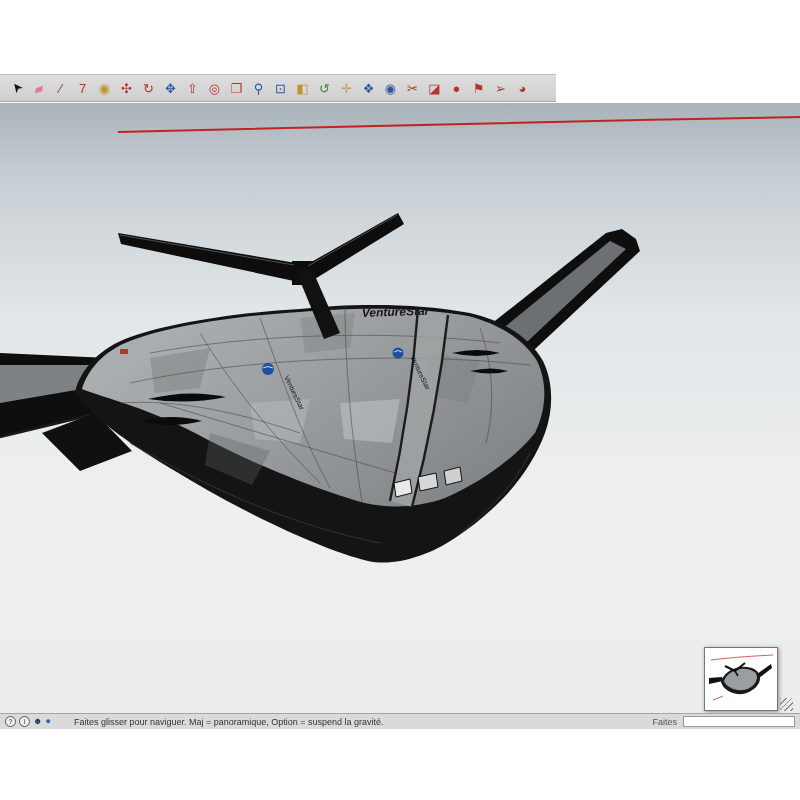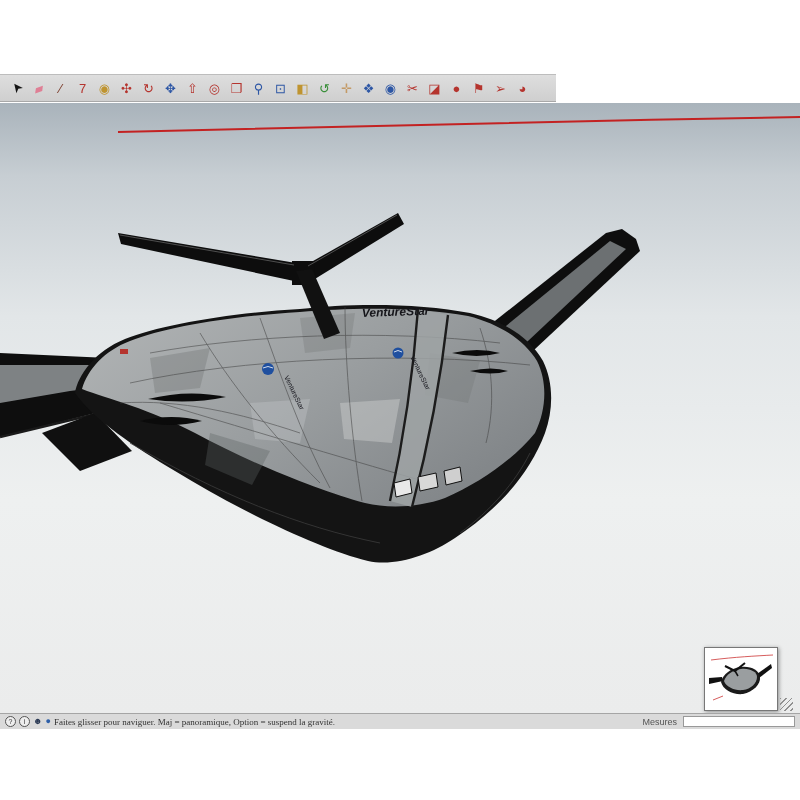--- a/index.html
+++ b/index.html
@@ -26,21 +26,21 @@
   .grip{position:absolute;right:7px;bottom:2px;width:13px;height:13px;
         background:repeating-linear-gradient(135deg,#909090 0 1px,transparent 1px 4px);}
 
   
   .statusbar{position:absolute;top:713px;left:0;width:800px;height:16px;background:#dadada;
              border-top:1px solid #a5a5a5;display:flex;align-items:center;gap:3px;
              padding:0 5px;box-sizing:border-box;font-size:9px;color:#333;}
   .sb-icons{display:flex;align-items:center;gap:3px;}
   .sb-ic{display:inline-flex;align-items:center;justify-content:center;font-size:9px;line-height:1;}
   .circ{width:9px;height:9px;border:1px solid #555;border-radius:50%;font-size:7px;color:#333;background:#eee;}
-  .hint{margin-left:0;color:#333;white-space:nowrap;font-family:Liberation Serif, serif;}
+  .hint{margin-left:20px;color:#333;white-space:nowrap;}
   .spacer{flex:1;}
   .measures-label{color:#555;margin-right:3px;}
   .measures-input{width:112px;height:11px;font-size:9px;border:1px solid #999;background:#fff;
                   padding:0 2px;box-sizing:border-box;font-family:"Liberation Sans",sans-serif;}
 </style>
 </head>
 <body>
 
 <div class="screen">
 
@@ -181,17 +181,17 @@
 
   <div class="statusbar">
     <div class="sb-icons" id="sb-icons">
         <span class="sb-ic circ">?</span>
         <span class="sb-ic circ">i</span>
         <span class="sb-ic" style="color: rgb(43, 58, 85);">☻</span>
         <span class="sb-ic" style="color: rgb(45, 95, 168);">●</span>
       </div>
     <span class="hint">Faites glisser pour naviguer. Maj = panoramique, Option =  suspend la gravité.</span>
     <span class="spacer"></span>
-    <span class="measures-label">Mesures</span>
+    <span class="measures-label">Faites</span>
     <input class="measures-input" value="" style="">
   </div>
 
 </div>
 
 </body></html>

